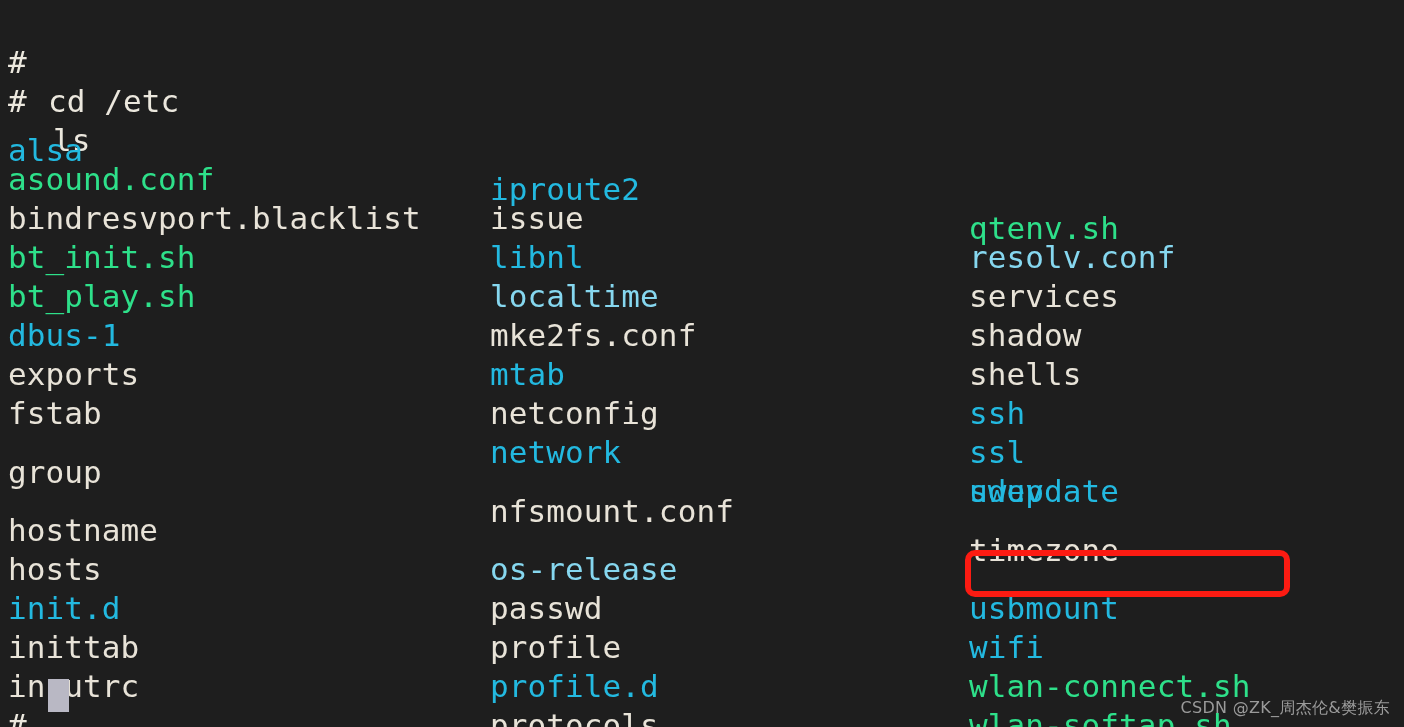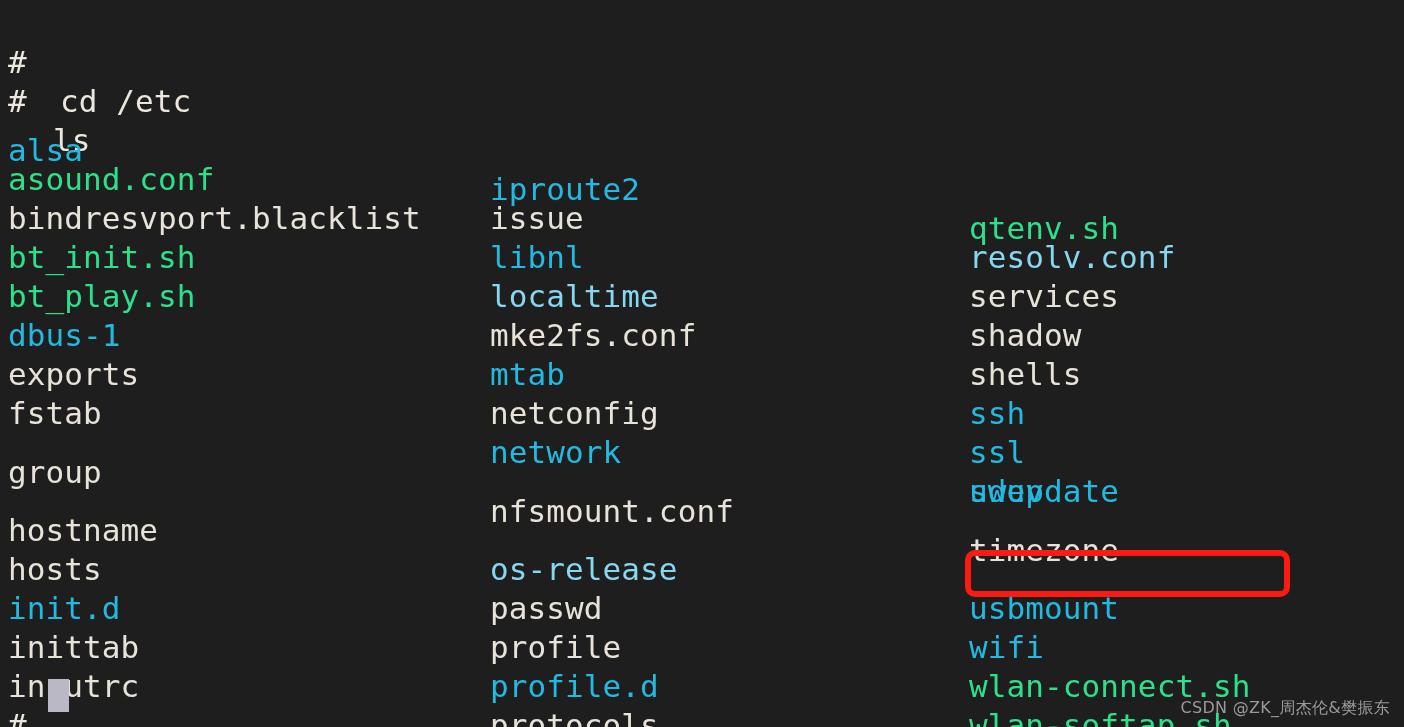--- a/index.html
+++ b/index.html
@@ -85,21 +85,21 @@
     white-space: pre;
   }
 </style>
 </head>
 <body>
 
 <div id="terminal">
 
   <div class="row" style="top:4px;">
     <span class="cell col1 c-prompt"># </span>
-    <span class="cell c-prompt" style="left:60px;">cd /etc</span>
+    <span class="cell c-prompt" style="left:48px;">cd /etc</span>
   </div>
 
   <div class="row" style="top:43px;">
     <span class="cell col1 c-prompt"># </span>
     <span class="cell c-prompt" style="left:53px;">ls</span>
   </div>
 
   <div class="row" style="top:92px;">
     <span class="cell col1 c-dir">alsa</span>
     <span class="cell col2 c-dir">iproute2</span>

